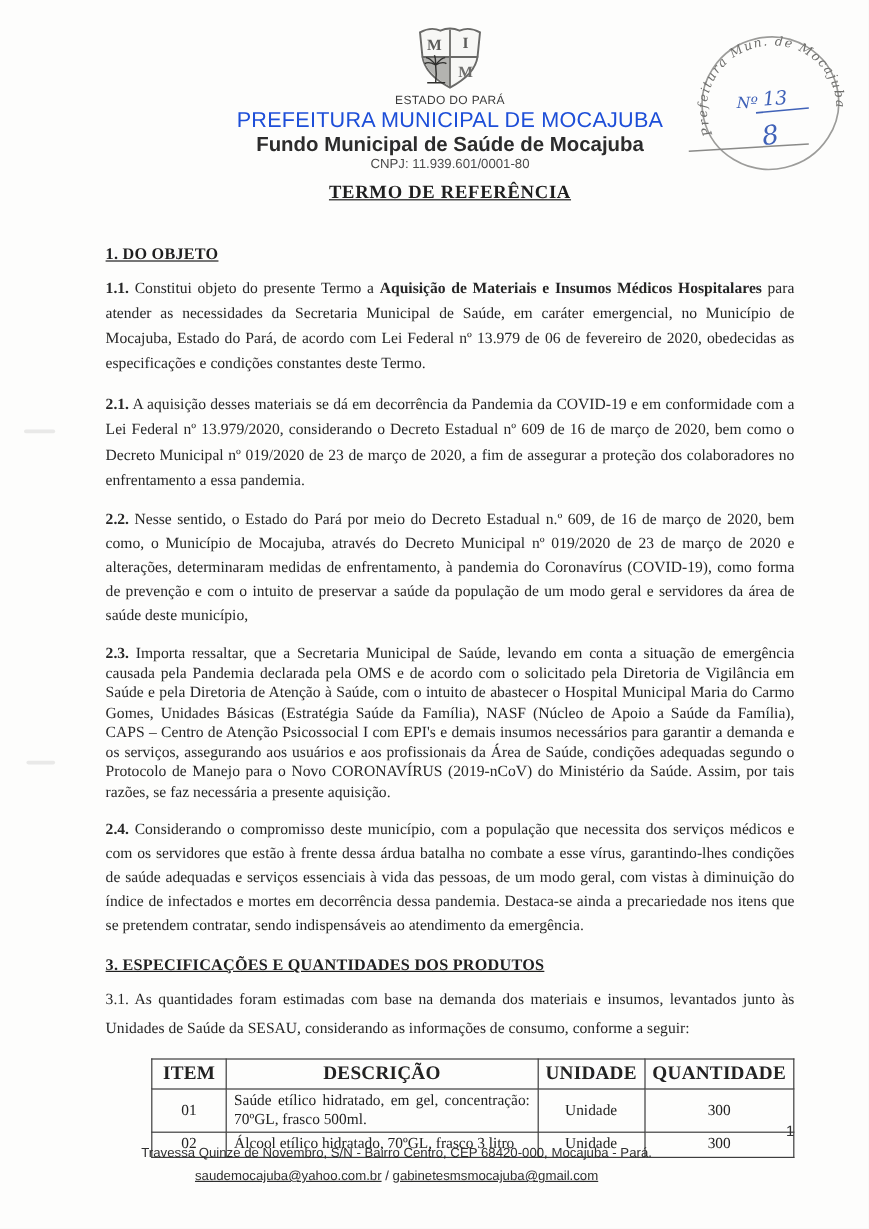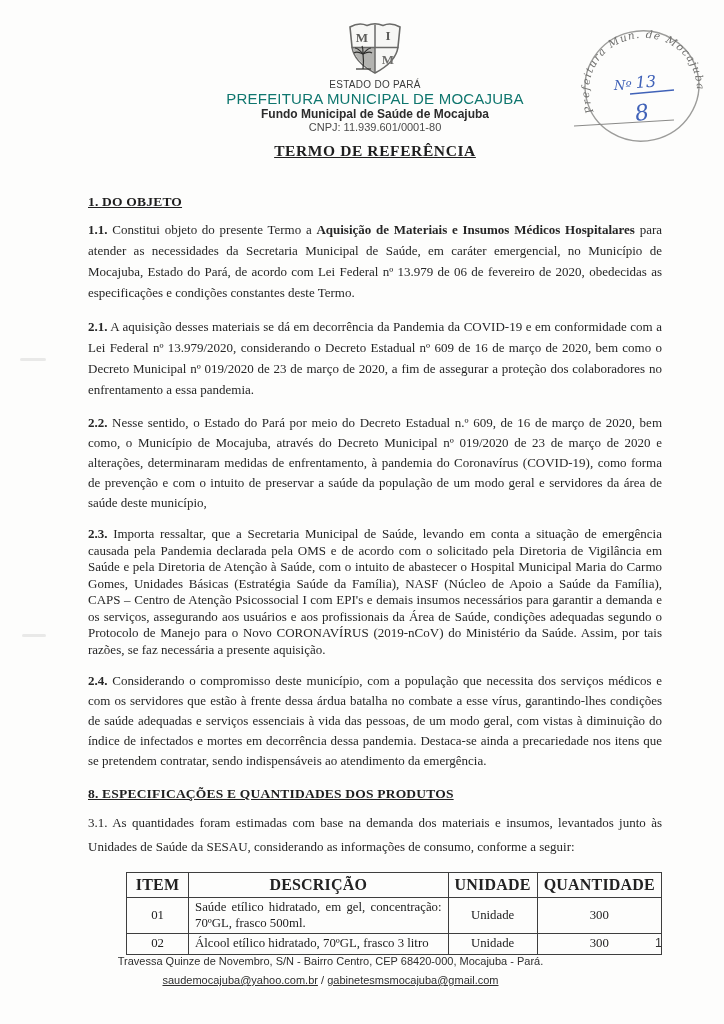--- a/index.html
+++ b/index.html
@@ -10,22 +10,22 @@
   }
   .page{
     position:relative;width:724px;height:1024px;
     background:#fdfdfc;color:#262626;overflow:hidden;
   }
   .content{padding:20px 62px 0 88px;}
   
   .header{text-align:center;font-family:"Liberation Sans", sans-serif;}
   .crest{display:block;margin:0 auto 3px auto;}
   .org-line1{font-size:10px;letter-spacing:.3px;color:#3a3a3a;}
-  .org-line2{font-size:15px;letter-spacing:.2px;color:#0f766e;}
-  .org-line3{font-size:12px;font-weight:bold;color:#2c2c2c;}
+  .org-line2{font-size:18px;letter-spacing:.2px;color:#1d4ed8;}
+  .org-line3{font-size:17px;font-weight:bold;color:#2c2c2c;}
   .org-line4{font-size:11px;color:#4a4a4a;}
   .doc-title{
     font-family:"Liberation Serif", serif;
     font-size:15.5px;font-weight:bold;letter-spacing:.6px;
     text-decoration:underline;margin-top:9px;color:#1f1f1f;
   }
   
   .stamp{position:absolute;top:26px;right:14px;width:136px;height:126px;}
   
   .sec-heading{
@@ -121,21 +121,21 @@
     </div>
 
     <div class="sec-heading" style="margin-top:32px;">1. DO OBJETO</div>
     <p class="para lh-a"><span class="b">1.1.</span><span> Constitui objeto do presente Termo a </span><span class="b">Aquisição de Materiais e Insumos Médicos Hospitalares</span><span> para atender as necessidades da Secretaria Municipal de Saúde, em caráter emergencial, no Município de Mocajuba, Estado do Pará, de acordo com Lei Federal nº 13.979 de 06 de fevereiro de 2020, obedecidas as especificações e condições constantes deste Termo.</span></p>
 
     <p class="para lh-a"><span class="b">2.1.</span><span> A aquisição desses materiais se dá em decorrência da Pandemia da COVID-19 e em conformidade com a Lei Federal nº 13.979/2020, considerando o Decreto Estadual nº 609 de 16 de março de 2020, bem como o Decreto Municipal nº 019/2020 de 23 de março de 2020, a fim de assegurar a proteção dos colaboradores no enfrentamento a essa pandemia.</span></p>
     <p class="para lh-b"><span class="b">2.2.</span><span> Nesse sentido, o Estado do Pará por meio do Decreto Estadual n.º 609, de 16 de março de 2020, bem como, o Município de Mocajuba, através do Decreto Municipal nº 019/2020 de 23 de março de 2020 e alterações, determinaram medidas de enfrentamento, à pandemia do Coronavírus (COVID-19), como forma de prevenção e com o intuito de preservar a saúde da população de um modo geral e servidores da área de saúde deste município,</span></p>
     <p class="para lh-c"><span class="b">2.3.</span><span> Importa ressaltar, que a Secretaria Municipal de Saúde, levando em conta a situação de emergência causada pela Pandemia declarada pela OMS e de acordo com o solicitado pela Diretoria de Vigilância em Saúde e pela Diretoria de Atenção à Saúde, com o intuito de abastecer o Hospital Municipal Maria do Carmo Gomes, Unidades Básicas (Estratégia Saúde da Família), NASF (Núcleo de Apoio a Saúde da Família), CAPS – Centro de Atenção Psicossocial I com EPI's e demais insumos necessários para garantir a demanda e os serviços, assegurando aos usuários e aos profissionais da Área de Saúde, condições adequadas segundo o Protocolo de Manejo para o Novo CORONAVÍRUS (2019-nCoV) do Ministério da Saúde. Assim, por tais razões, se faz necessária a presente aquisição.</span></p>
     <p class="para lh-b"><span class="b">2.4.</span><span> Considerando o compromisso deste município, com a população que necessita dos serviços médicos e com os servidores que estão à frente dessa árdua batalha no combate a esse vírus, garantindo-lhes condições de saúde adequadas e serviços essenciais à vida das pessoas, de um modo geral, com vistas à diminuição do índice de infectados e mortes em decorrência dessa pandemia. Destaca-se ainda a precariedade nos itens que se pretendem contratar, sendo indispensáveis ao atendimento da emergência.</span></p>
 
-    <div class="sec-heading">8. ESPECIFICAÇÕES E QUANTIDADES DOS PRODUTOS</div>
+    <div class="sec-heading">3. ESPECIFICAÇÕES E QUANTIDADES DOS PRODUTOS</div>
     <p class="para lh-d">3.1. As quantidades foram estimadas com base na demanda dos materiais e insumos, levantados junto às Unidades de Saúde da SESAU, considerando as informações de consumo, conforme a seguir:</p>
 
     <table class="spec-table">
       <thead>
         <tr>
           <th class="col-item">ITEM</th>
           <th class="col-desc" style="text-align:center;">DESCRIÇÃO</th>
           <th class="col-unid">UNIDADE</th>
           <th class="col-qtd">QUANTIDADE</th>
         </tr>

